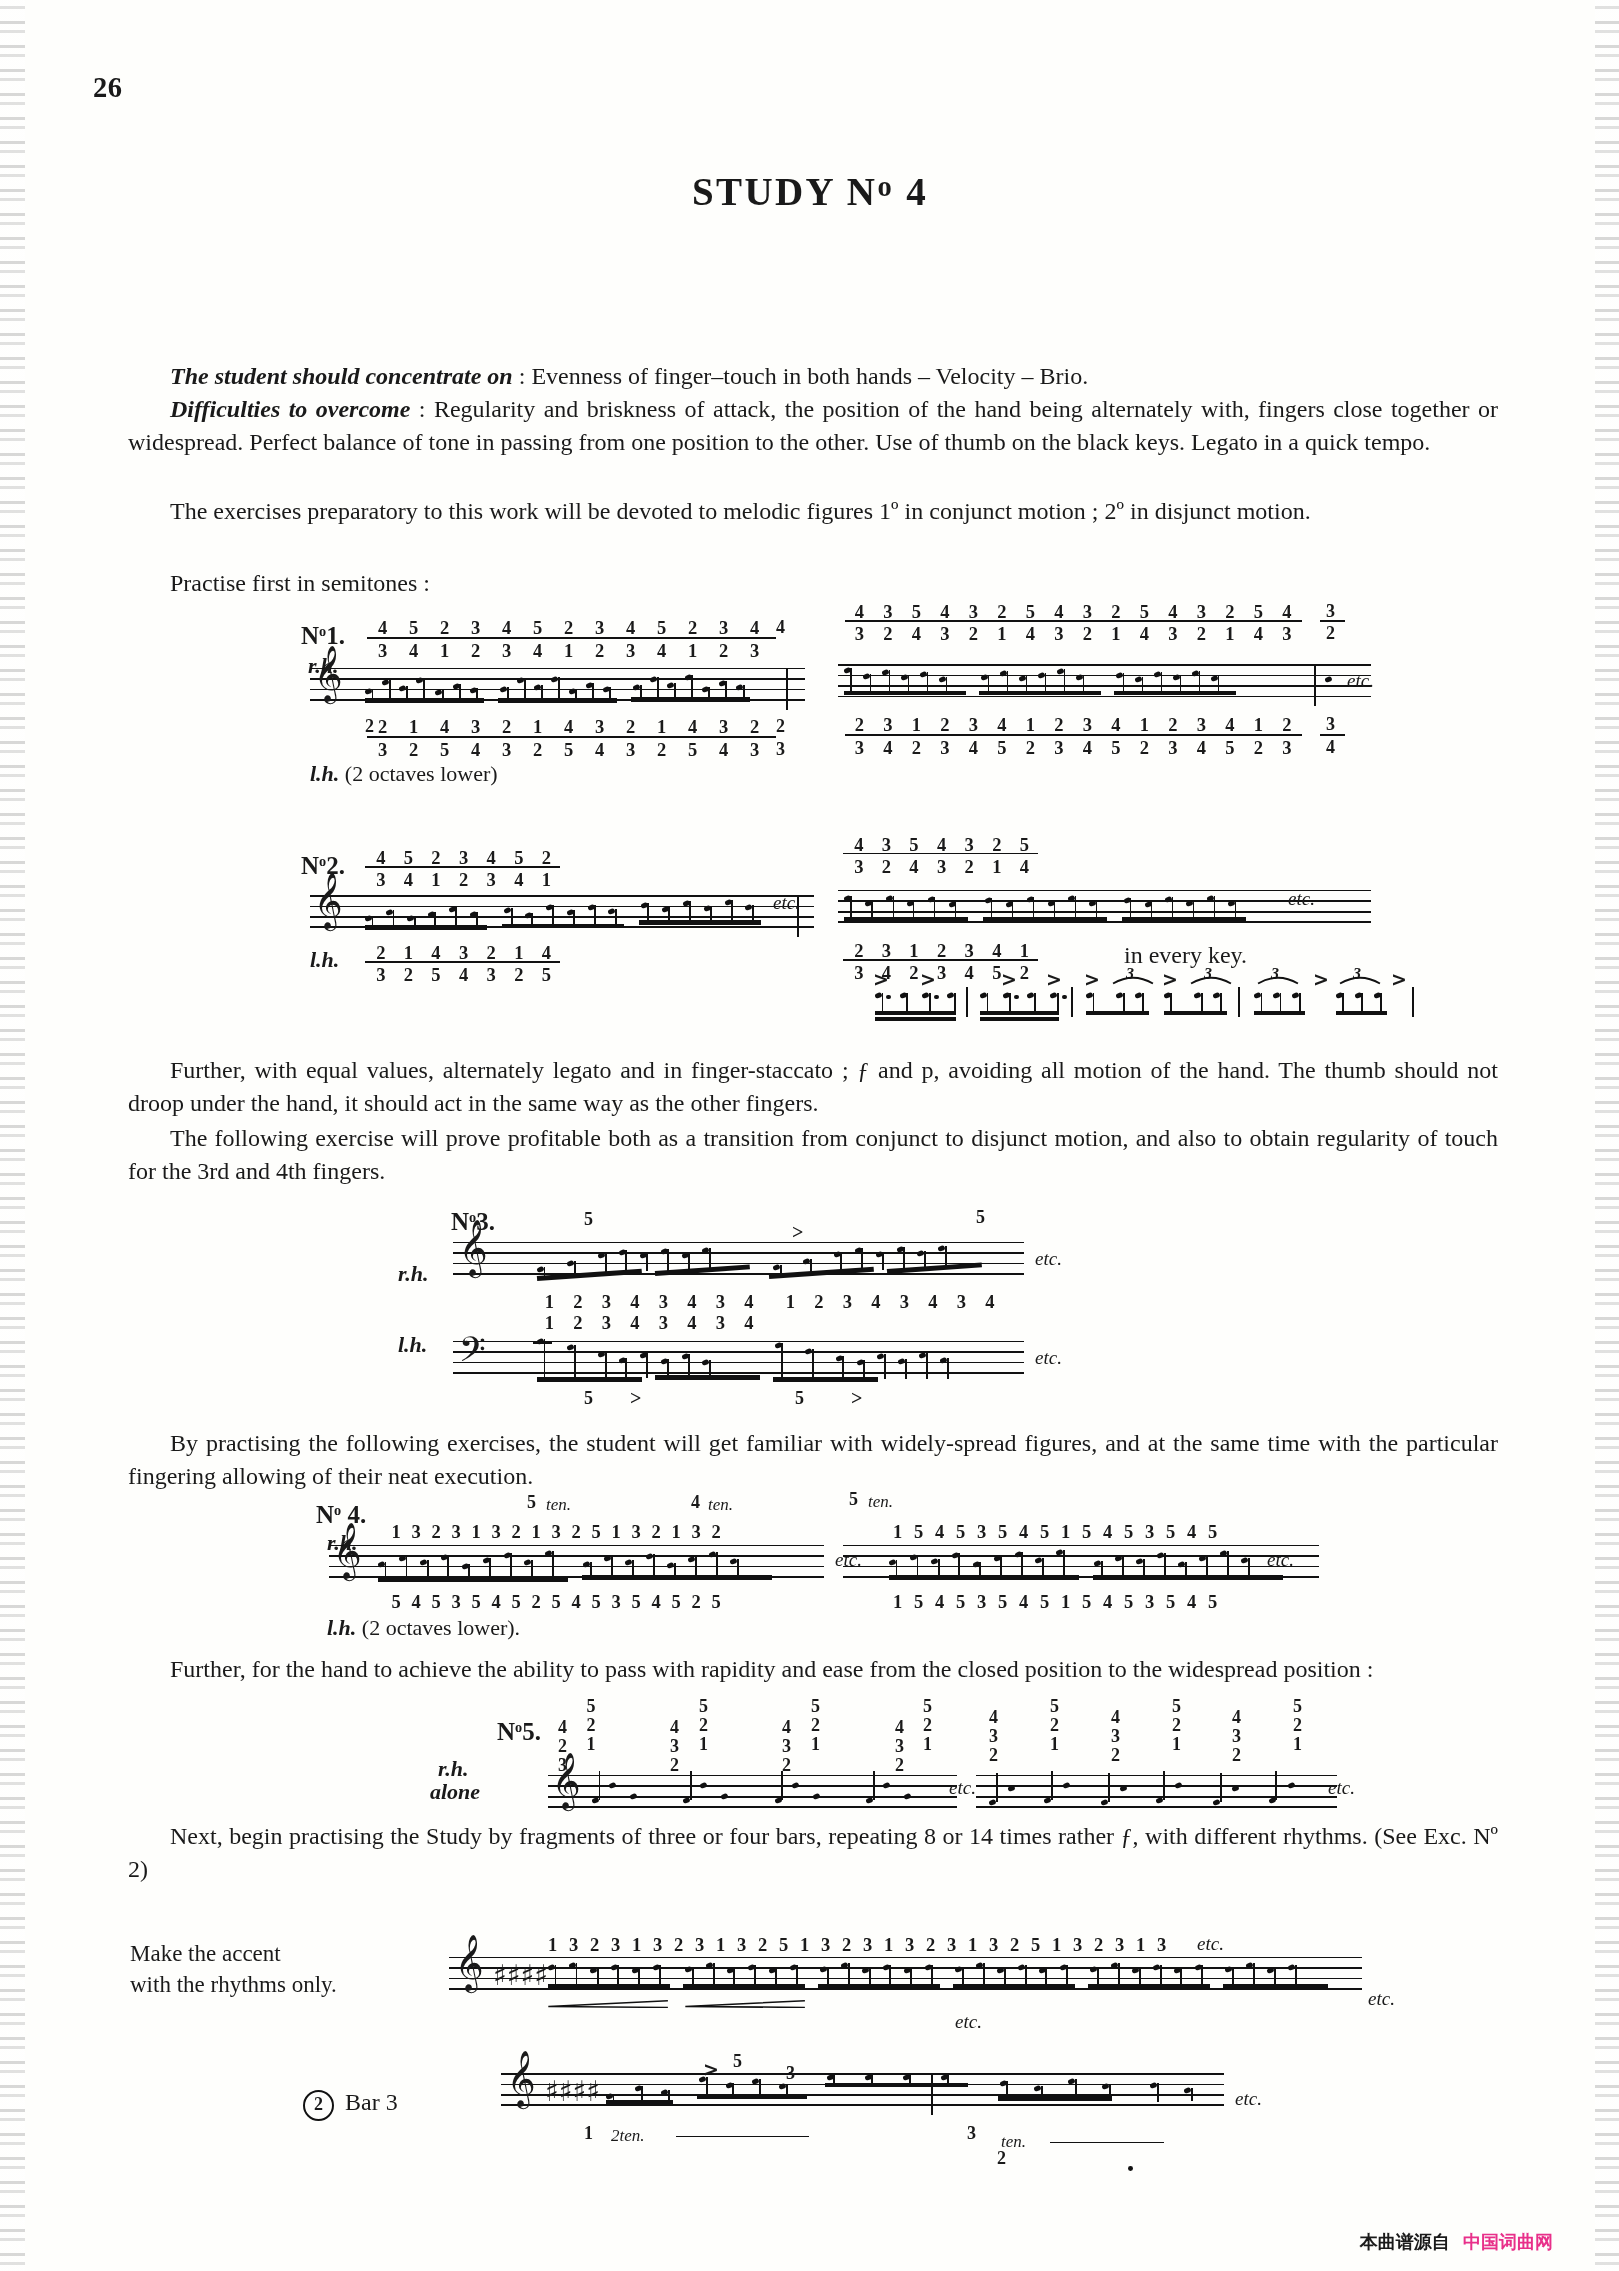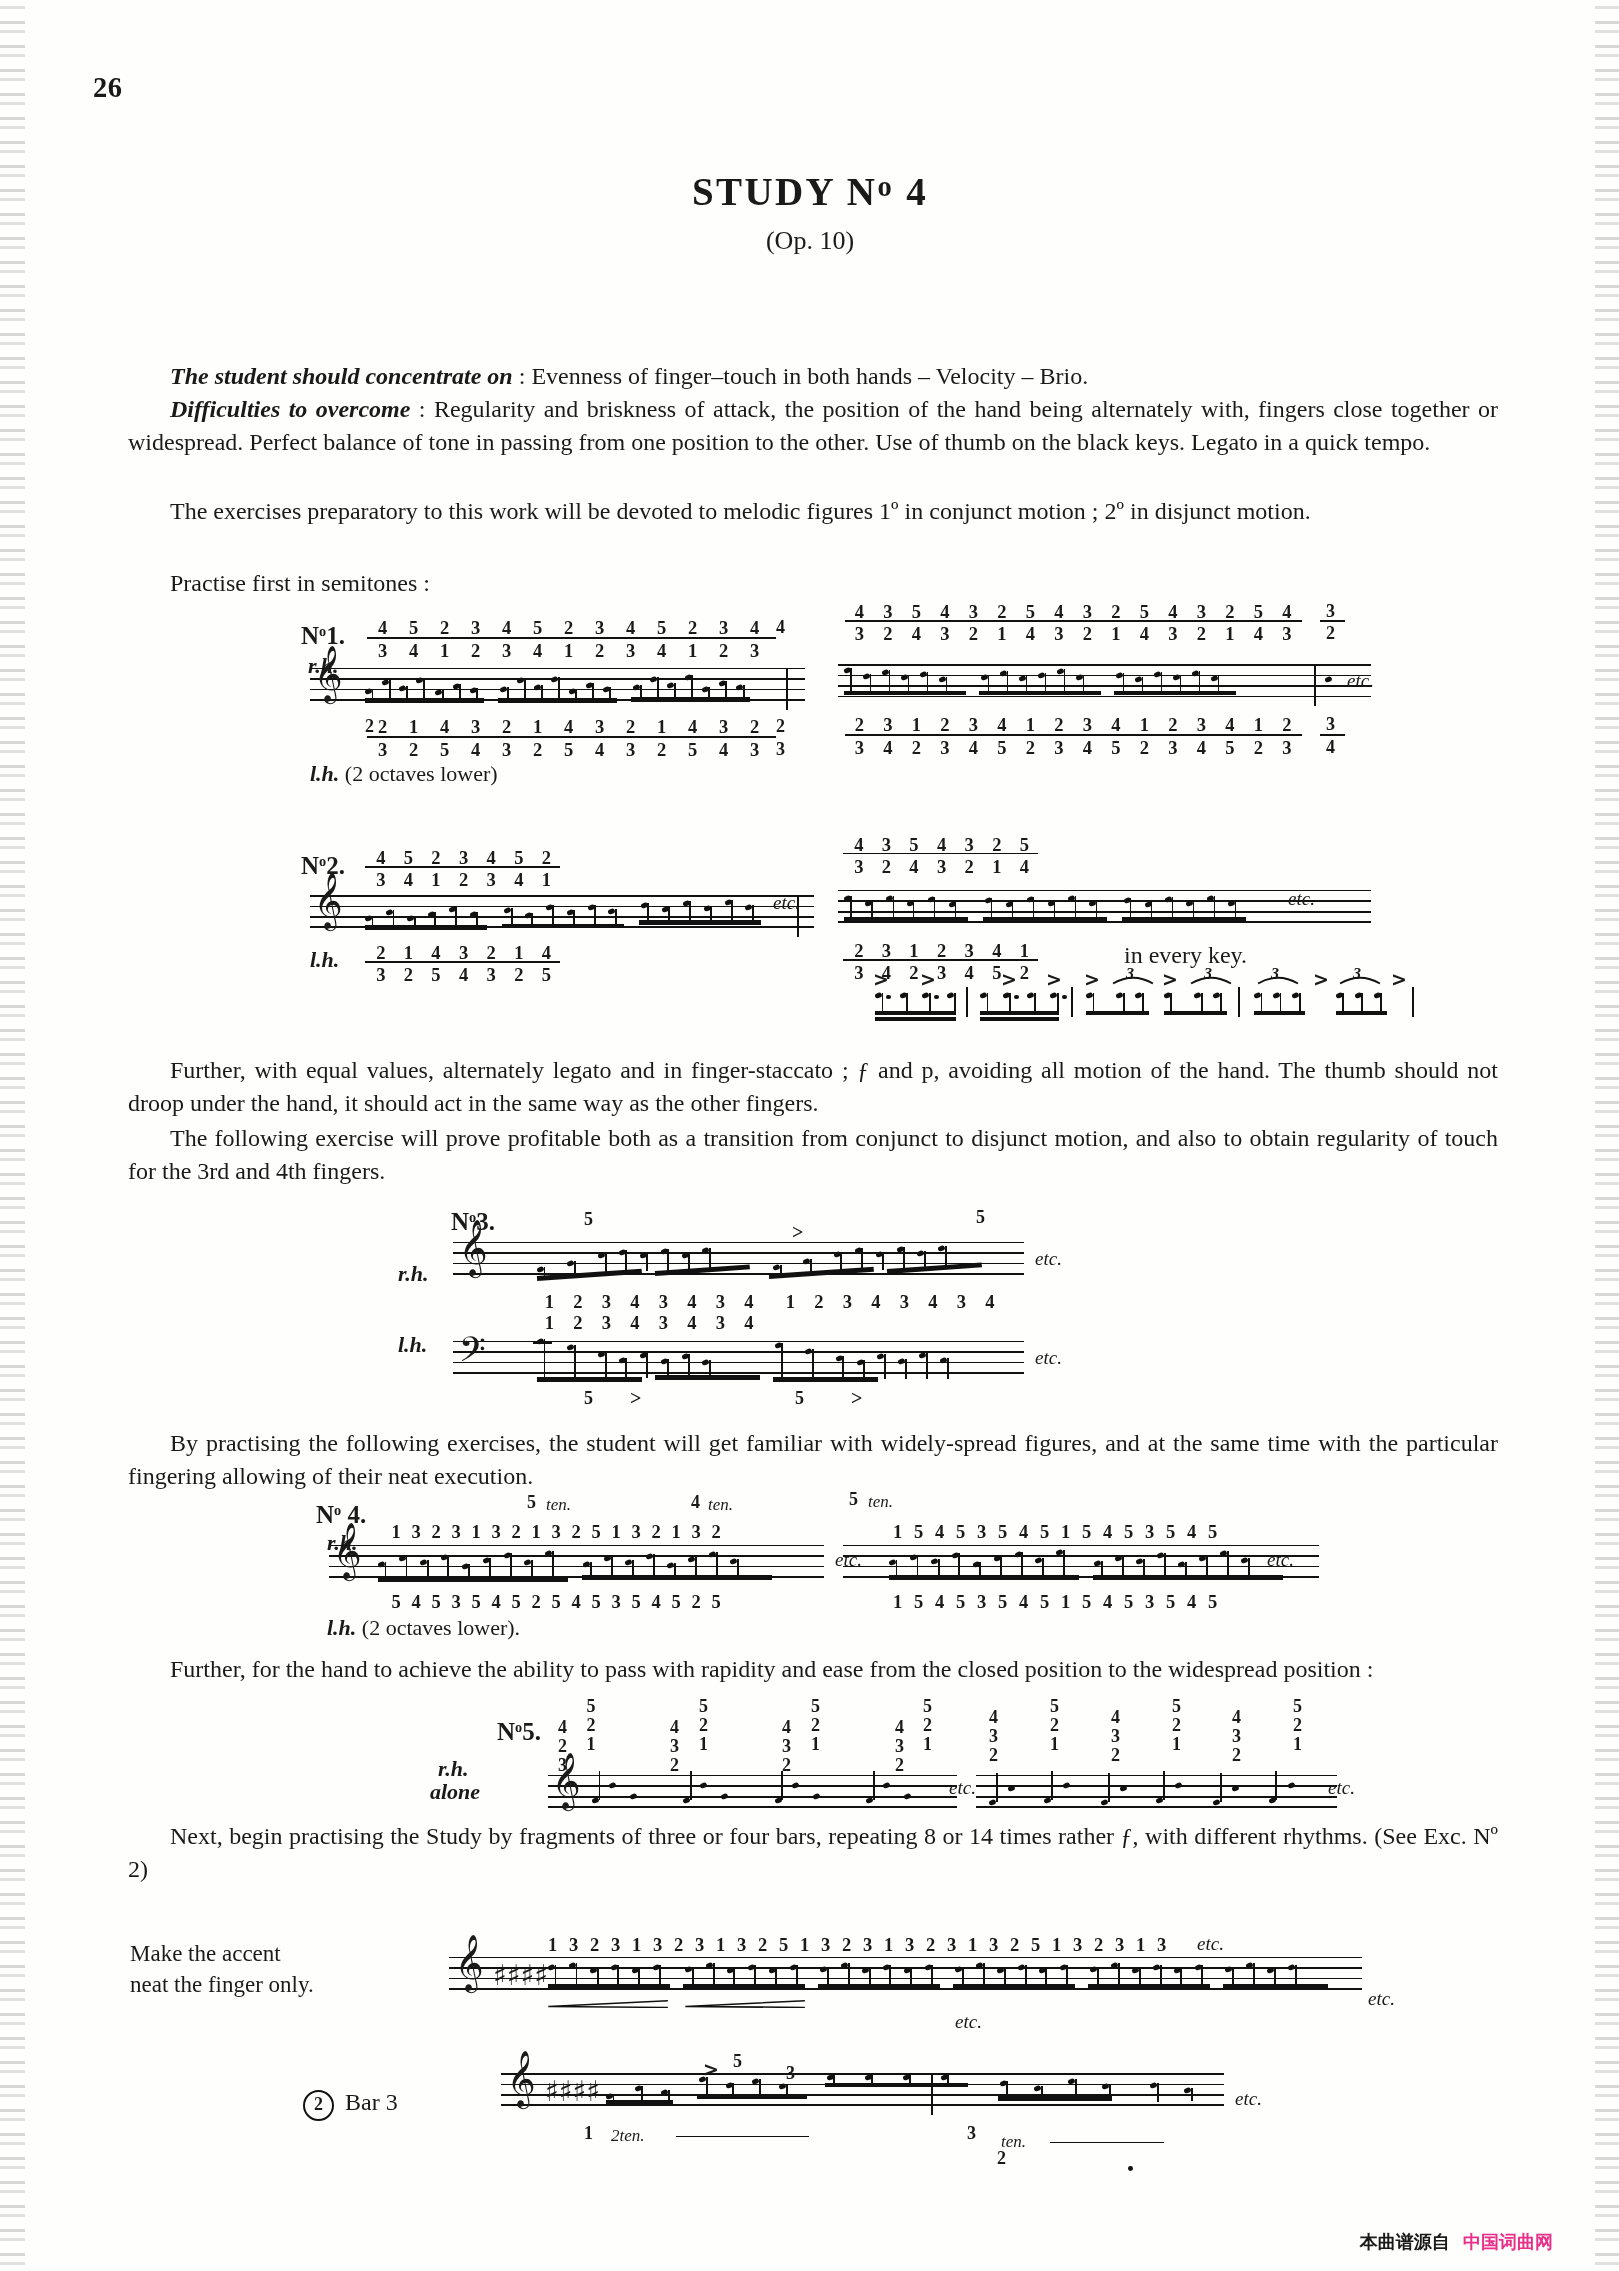--- a/index.html
+++ b/index.html
@@ -251,21 +251,20 @@
       <div class="tick" style="top: 2189px;"></div>
     </div>
 
   <div class="page-inner">
 
     <div class="page-number">26</div>
 
     <div class="title">
       <span>STUDY N</span><span class="sup">o</span><span> 4</span>
     </div>
-    <div class="subtitle">(Op. 10)</div>
 
     <div class="prose" style="left:103px; top:393px; width:1370px;">
       <span class="indent">
         <span class="bld-ital">Difficulties to overcome</span><span> : Regularity and briskness of attack, the position of the hand being alternately with, fingers close together or widespread. Perfect balance of tone in passing from one position to the other. Use of thumb on the black keys. Legato in a quick tempo.</span>
       </span>
     </div>
 
     <div class="prose" style="left:103px; top:360px; width:1370px;">
       <span class="indent">
         <span class="bld-ital">The student should concentrate on</span><span> : Evenness of finger–touch in both hands – Velocity – Brio.</span>
@@ -1032,21 +1031,21 @@
       <div class="etc" style="left:1303px; top:78px;">etc.</div>
     </div>
 
     <div class="prose" style="left:103px; top:1820px; width:1370px;">
       <span class="indent">Next, begin practising the Study by fragments of three or four bars, repeating 8 or 14 times rather ƒ, with different rhythms. (See Exc. Nº 2)</span>
     </div>
 
     <div class="staff-block" style="left:0; top:1927px; width:1522px; height:124px;">
       <div class="prose" style="left:105px; top:11.4px; width:314px; font-size:23px; line-height:31px; text-align:left;">
         <span class="noindent">Make the accent</span>
-        <span class="noindent">neat the finger only.</span>
+        <span class="noindent">with the rhythms only.</span>
       </div>
 
       <div class="fing-row" style="left:517px; top:7.6px;">
         <span style="width:21px">1</span><span style="width:21px">3</span><span style="width:21px">2</span><span style="width:21px">3</span><span style="width:21px">1</span><span style="width:21px">3</span><span style="width:21px">2</span><span style="width:21px">3</span><span style="width:21px">1</span><span style="width:21px">3</span><span style="width:21px">2</span><span style="width:21px">5</span><span style="width:21px">1</span><span style="width:21px">3</span><span style="width:21px">2</span><span style="width:21px">3</span><span style="width:21px">1</span><span style="width:21px">3</span><span style="width:21px">2</span><span style="width:21px">3</span><span style="width:21px">1</span><span style="width:21px">3</span><span style="width:21px">2</span><span style="width:21px">5</span><span style="width:21px">1</span><span style="width:21px">3</span><span style="width:21px">2</span><span style="width:21px">3</span><span style="width:21px">1</span><span style="width:21px">3</span>
       </div>
       <div class="etc" style="left:1172px; top:5.7px;">etc.</div>
 
       <div class="staff" style="position:absolute; left:424px; top:30px; width:913px; height:44px;">
         <div class="staff-lines" style="width:913px;"></div>
         <div class="clef" style="left:5.7px;">𝄞</div>

